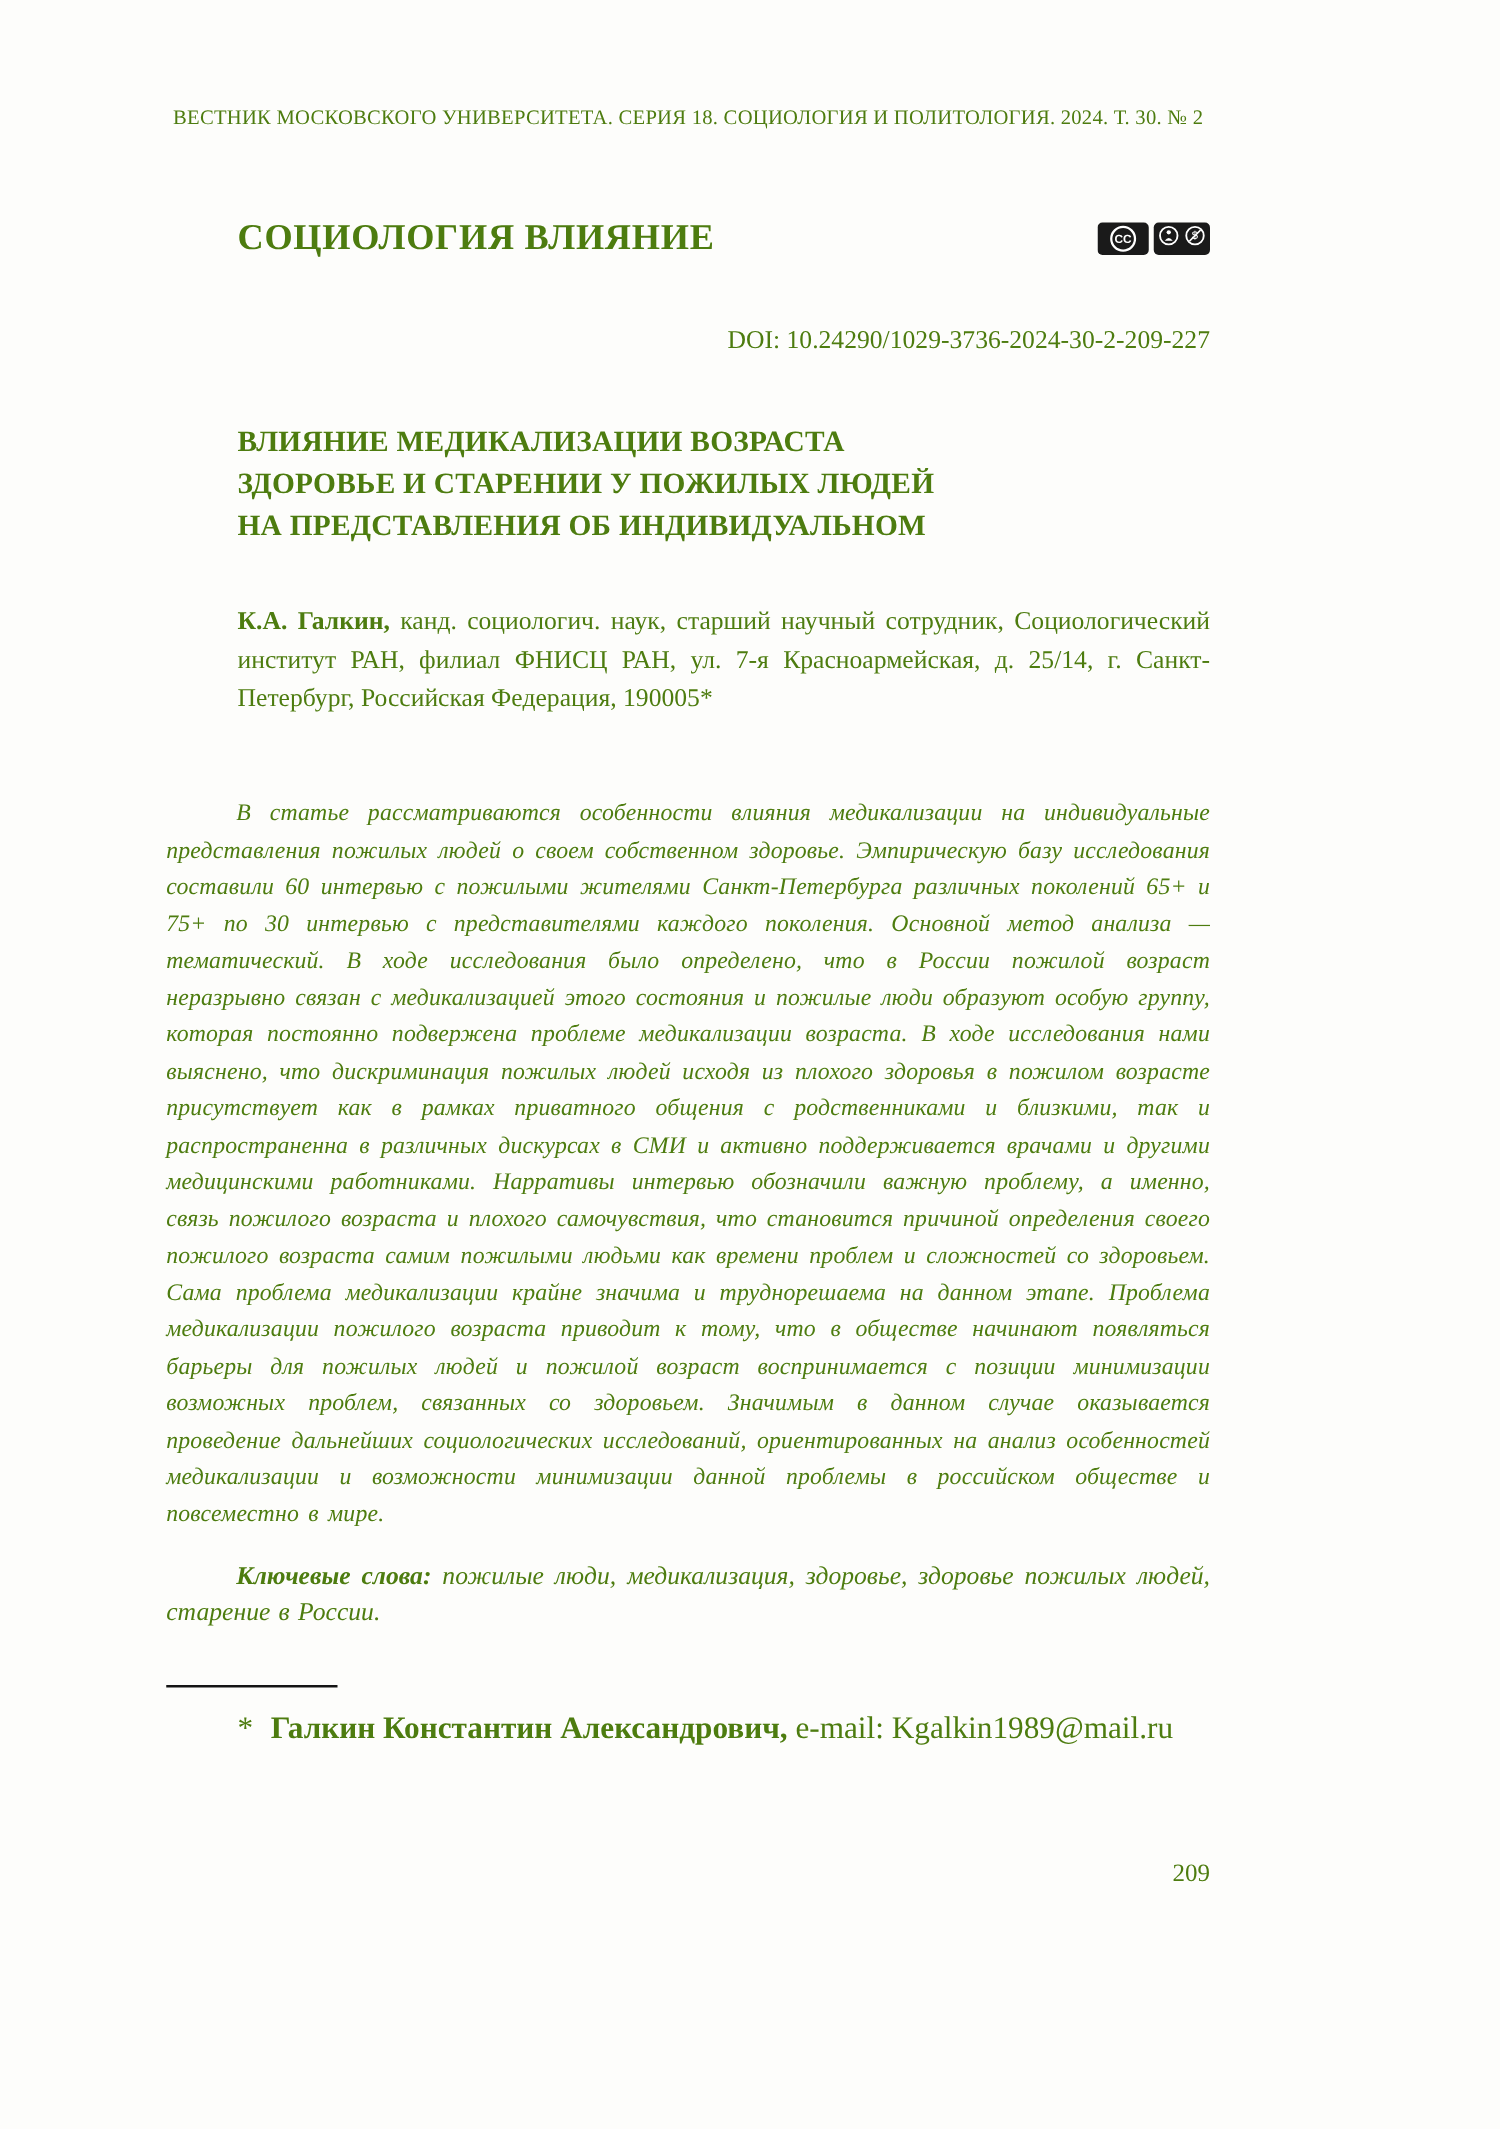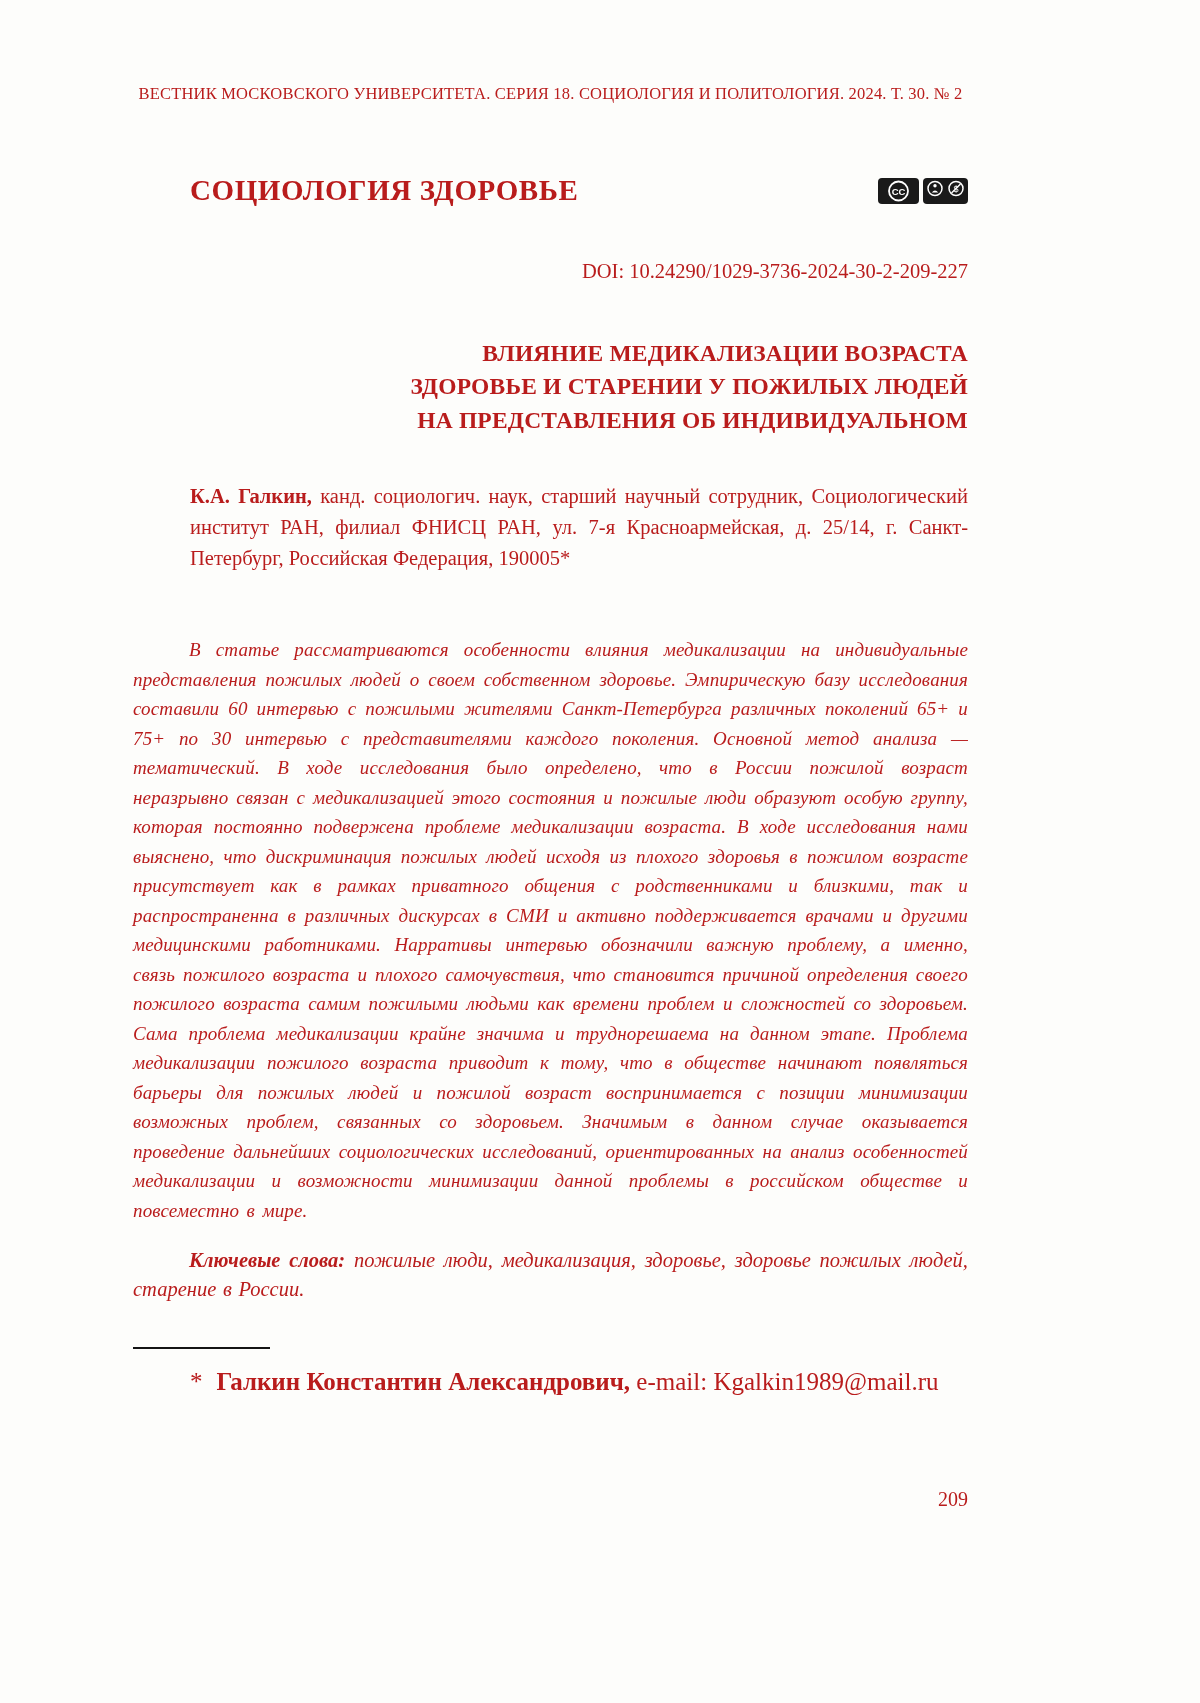--- a/index.html
+++ b/index.html
@@ -6,21 +6,21 @@
     margin: 0;
     padding: 0;
     background: #ffffff;
   }
   .page {
     position: relative;
     width: 1200px;
     height: 1703px;
     margin: 0 auto;
     background: #fdfdfb;
-    color: #b91c1c;
+    color: #4d7c0f;
     font-family: "Liberation Serif", "DejaVu Serif", serif;
     overflow: hidden;
   }
   .content {
     position: absolute;
     left: 133px;
     top: 0;
     width: 835px;
   }
   .running-head {
@@ -54,21 +54,21 @@
     text-align: right;
   }
   .article-title {
     margin-top: 54px;
     margin-left: 57px;
     font-size: 23.5px;
     font-weight: bold;
     line-height: 1.42;
     letter-spacing: 0.2px;
   }
-  .article-title span { display: block; text-align: right; }
+  .article-title span { display: block; }
   .author {
     margin-top: 44px;
     margin-left: 57px;
     font-size: 20.5px;
     line-height: 1.5;
     text-align: justify;
   }
   .author .bold { font-weight: bold; }
   .abstract {
     margin-top: 62px;
@@ -112,21 +112,21 @@
 </style>
 </head>
 <body>
 
 <div class="page">
   <div class="content">
 
     <div class="running-head">ВЕСТНИК МОСКОВСКОГО УНИВЕРСИТЕТА. СЕРИЯ 18. СОЦИОЛОГИЯ И ПОЛИТОЛОГИЯ. 2024. Т. 30. № 2</div>
 
     <div class="section-row">
-      <div class="section-title">СОЦИОЛОГИЯ ЗДОРОВЬЕ</div>
+      <div class="section-title">СОЦИОЛОГИЯ ВЛИЯНИЕ</div>
 
       <div class="license-badge">
         <svg width="90" height="30" viewBox="0 0 90 30">
           <rect x="0" y="2" width="41" height="26" rx="4" fill="#1a1a1a"></rect>
           <circle cx="20.5" cy="15" r="9.5" fill="none" stroke="#ffffff" stroke-width="1.8"></circle>
           <text x="20.5" y="18.6" font-size="9.5" font-weight="bold" fill="#ffffff" text-anchor="middle" font-family="Liberation Sans, sans-serif">CC</text>
           <rect x="45" y="2" width="45" height="26" rx="4" fill="#1a1a1a"></rect>
           <circle cx="57" cy="12.5" r="7" fill="none" stroke="#ffffff" stroke-width="1.5"></circle>
           <circle cx="57" cy="9.8" r="1.7" fill="#ffffff"></circle>
           <path d="M53.8 16.5 q3.2 -4.2 6.4 0 z" fill="#ffffff"></path>

